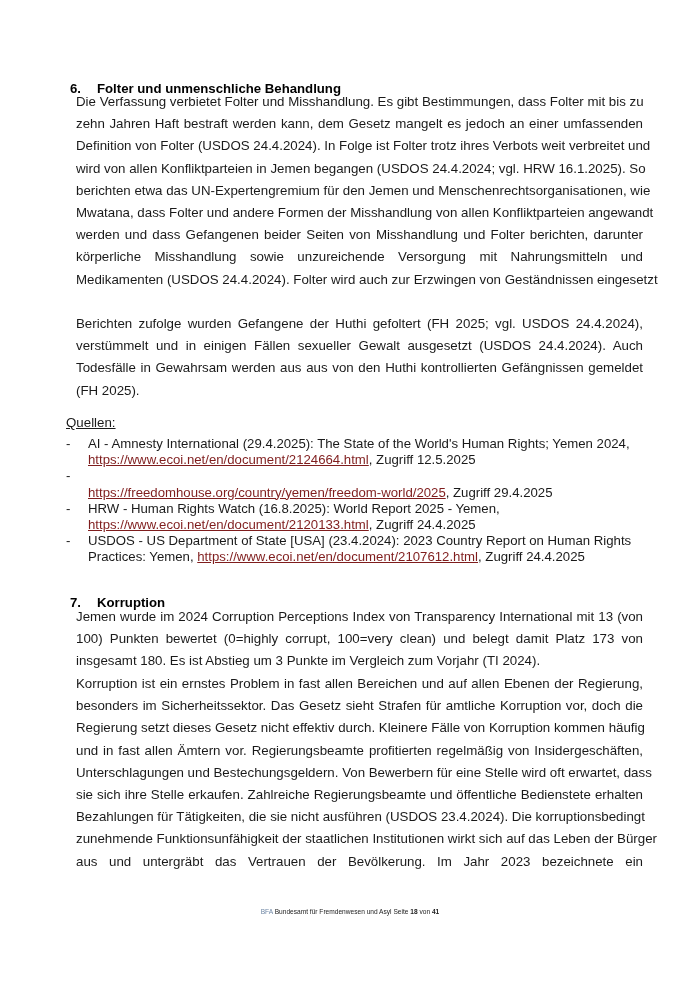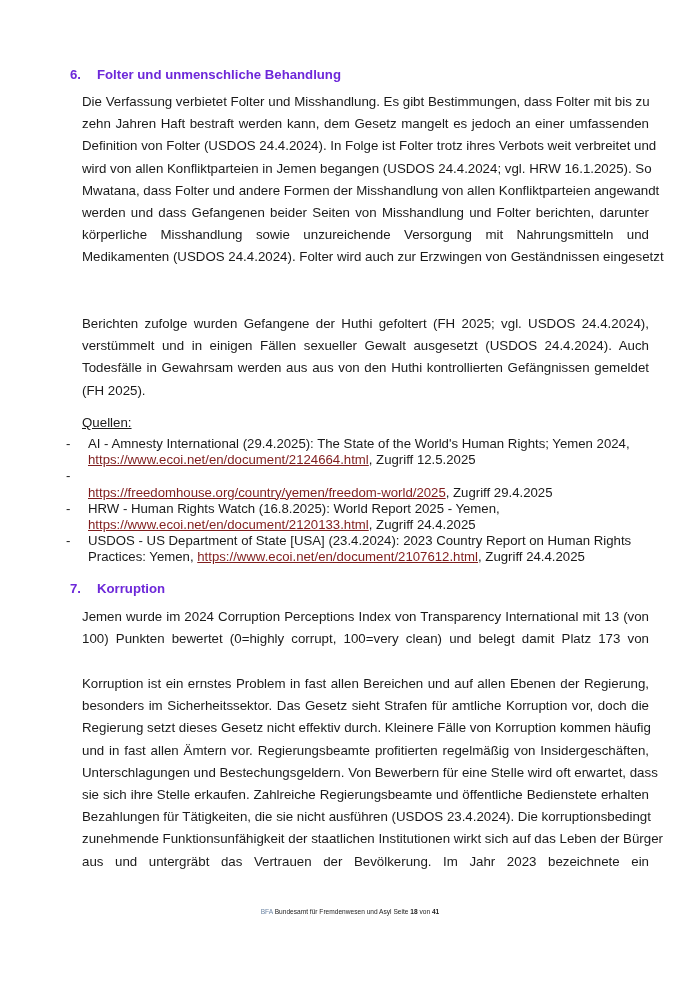--- a/index.html
+++ b/index.html
@@ -1,23 +1,23 @@
 <!DOCTYPE html>
 <html><head>
 <meta charset="utf-8">
 <style>
   html, body { margin:0; padding:0; background:#ffffff; }
   body { width:700px; height:990px; position:relative; font-family:"Liberation Sans", sans-serif; color:#1a1a1a; }
   .page { position:absolute; left:66px; top:0; width:567px; }
-  .heading { position:absolute; left:4px; font-size:13.2px; font-weight:bold; color:#6d28d9; white-space:nowrap; }
+  .heading { position:absolute; left:4px; font-size:13.2px; font-weight:bold; color:#000000; white-space:nowrap;margin-top:14px; }
   .heading .num { display:inline-block; width:27px; }
-  .para { position:absolute; left:16px; width:567px; font-size:13.3px; line-height:22.2px; text-align:justify; }
+  .para { position:absolute; left:10px; width:567px; font-size:13.3px; line-height:22.2px; text-align:justify; }
   .para .ln { display:block; text-align:justify; text-align-last:justify; height:22.2px; white-space:nowrap; }
   .para .ln.last { text-align-last:left; }
-  .quellen { position:absolute; left:16px; font-size:13.3px; text-decoration:underline; }
+  .quellen { position:absolute; left:0; font-size:13.3px; text-decoration:underline; }
   .src-list { position:absolute; left:0; width:567px; margin:0; padding:0; list-style:none; font-size:13.2px; line-height:16.2px; }
   .src-list li { position:relative; padding-left:22px; }
   .src-list .dash { position:absolute; left:0; top:0; }
   a.link { color:#7f1d1d; text-decoration:underline; }
   .footer { position:absolute; top:908px; left:0; width:700px; text-align:center; font-size:6.6px; color:#222; }
   .footer .logo { color:#6b84a3; }
   .footer b { font-weight:bold; }
 </style>
 </head>
 <body>
@@ -26,20 +26,21 @@
 
   <div class="heading" style="top:67px;">
     <span class="num">6.</span><span>Folter und unmenschliche Behandlung</span>
   </div>
 
   <div class="para" style="top:91px;">
     <span class="ln">Die Verfassung verbietet Folter und Misshandlung. Es gibt Bestimmungen, dass Folter mit bis zu</span>
     <span class="ln">zehn Jahren Haft bestraft werden kann, dem Gesetz mangelt es jedoch an einer umfassenden</span>
     <span class="ln">Definition von Folter (USDOS 24.4.2024). In Folge ist Folter trotz ihres Verbots weit verbreitet und</span>
     <span class="ln">wird von allen Konfliktparteien in Jemen begangen (USDOS 24.4.2024; vgl. HRW 16.1.2025). So</span>
+    <span class="ln">berichten etwa das UN-Expertengremium für den Jemen und Menschenrechtsorganisationen, wie</span>
     <span class="ln">Mwatana, dass Folter und andere Formen der Misshandlung von allen Konfliktparteien angewandt</span>
     <span class="ln">werden und dass Gefangenen beider Seiten von Misshandlung und Folter berichten, darunter</span>
     <span class="ln">körperliche Misshandlung sowie unzureichende Versorgung mit Nahrungsmitteln und</span>
     <span class="ln">Medikamenten (USDOS 24.4.2024). Folter wird auch zur Erzwingen von Geständnissen eingesetzt</span>
   </div>
 
   <div class="para" style="top:313px;">
     <span class="ln">Berichten zufolge wurden Gefangene der Huthi gefoltert (FH 2025; vgl. USDOS 24.4.2024),</span>
     <span class="ln">verstümmelt und in einigen Fällen sexueller Gewalt ausgesetzt (USDOS 24.4.2024). Auch</span>
     <span class="ln">Todesfälle in Gewahrsam  werden aus aus von den Huthi  kontrollierten Gefängnissen gemeldet</span>
@@ -71,20 +72,21 @@
     </li>
   </ul>
 
   <div class="heading" style="top:581px;">
     <span class="num">7.</span><span>Korruption</span>
   </div>
 
   <div class="para" style="top:606px;">
     <span class="ln">Jemen wurde im 2024 Corruption Perceptions Index von Transparency International mit 13 (von</span>
     <span class="ln">100) Punkten bewertet (0=highly corrupt, 100=very clean) und belegt damit Platz 173 von</span>
+    <span class="ln last">insgesamt 180. Es ist Abstieg um 3 Punkte im Vergleich zum Vorjahr (TI 2024).</span>
   </div>
 
   <div class="para" style="top:673px;">
     <span class="ln">Korruption ist ein ernstes Problem in fast allen Bereichen und auf allen Ebenen der Regierung,</span>
     <span class="ln">besonders im Sicherheitssektor. Das Gesetz sieht Strafen für amtliche Korruption vor, doch die</span>
     <span class="ln">Regierung setzt dieses Gesetz nicht effektiv durch. Kleinere Fälle von Korruption kommen häufig</span>
     <span class="ln">und in fast allen Ämtern vor. Regierungsbeamte profitierten regelmäßig von Insidergeschäften,</span>
     <span class="ln">Unterschlagungen und Bestechungsgeldern. Von Bewerbern für eine Stelle wird oft erwartet, dass</span>
     <span class="ln">sie sich ihre Stelle erkaufen. Zahlreiche Regierungsbeamte und öffentliche Bedienstete erhalten</span>
     <span class="ln">Bezahlungen für Tätigkeiten, die sie nicht ausführen (USDOS 23.4.2024). Die korruptionsbedingt</span>

